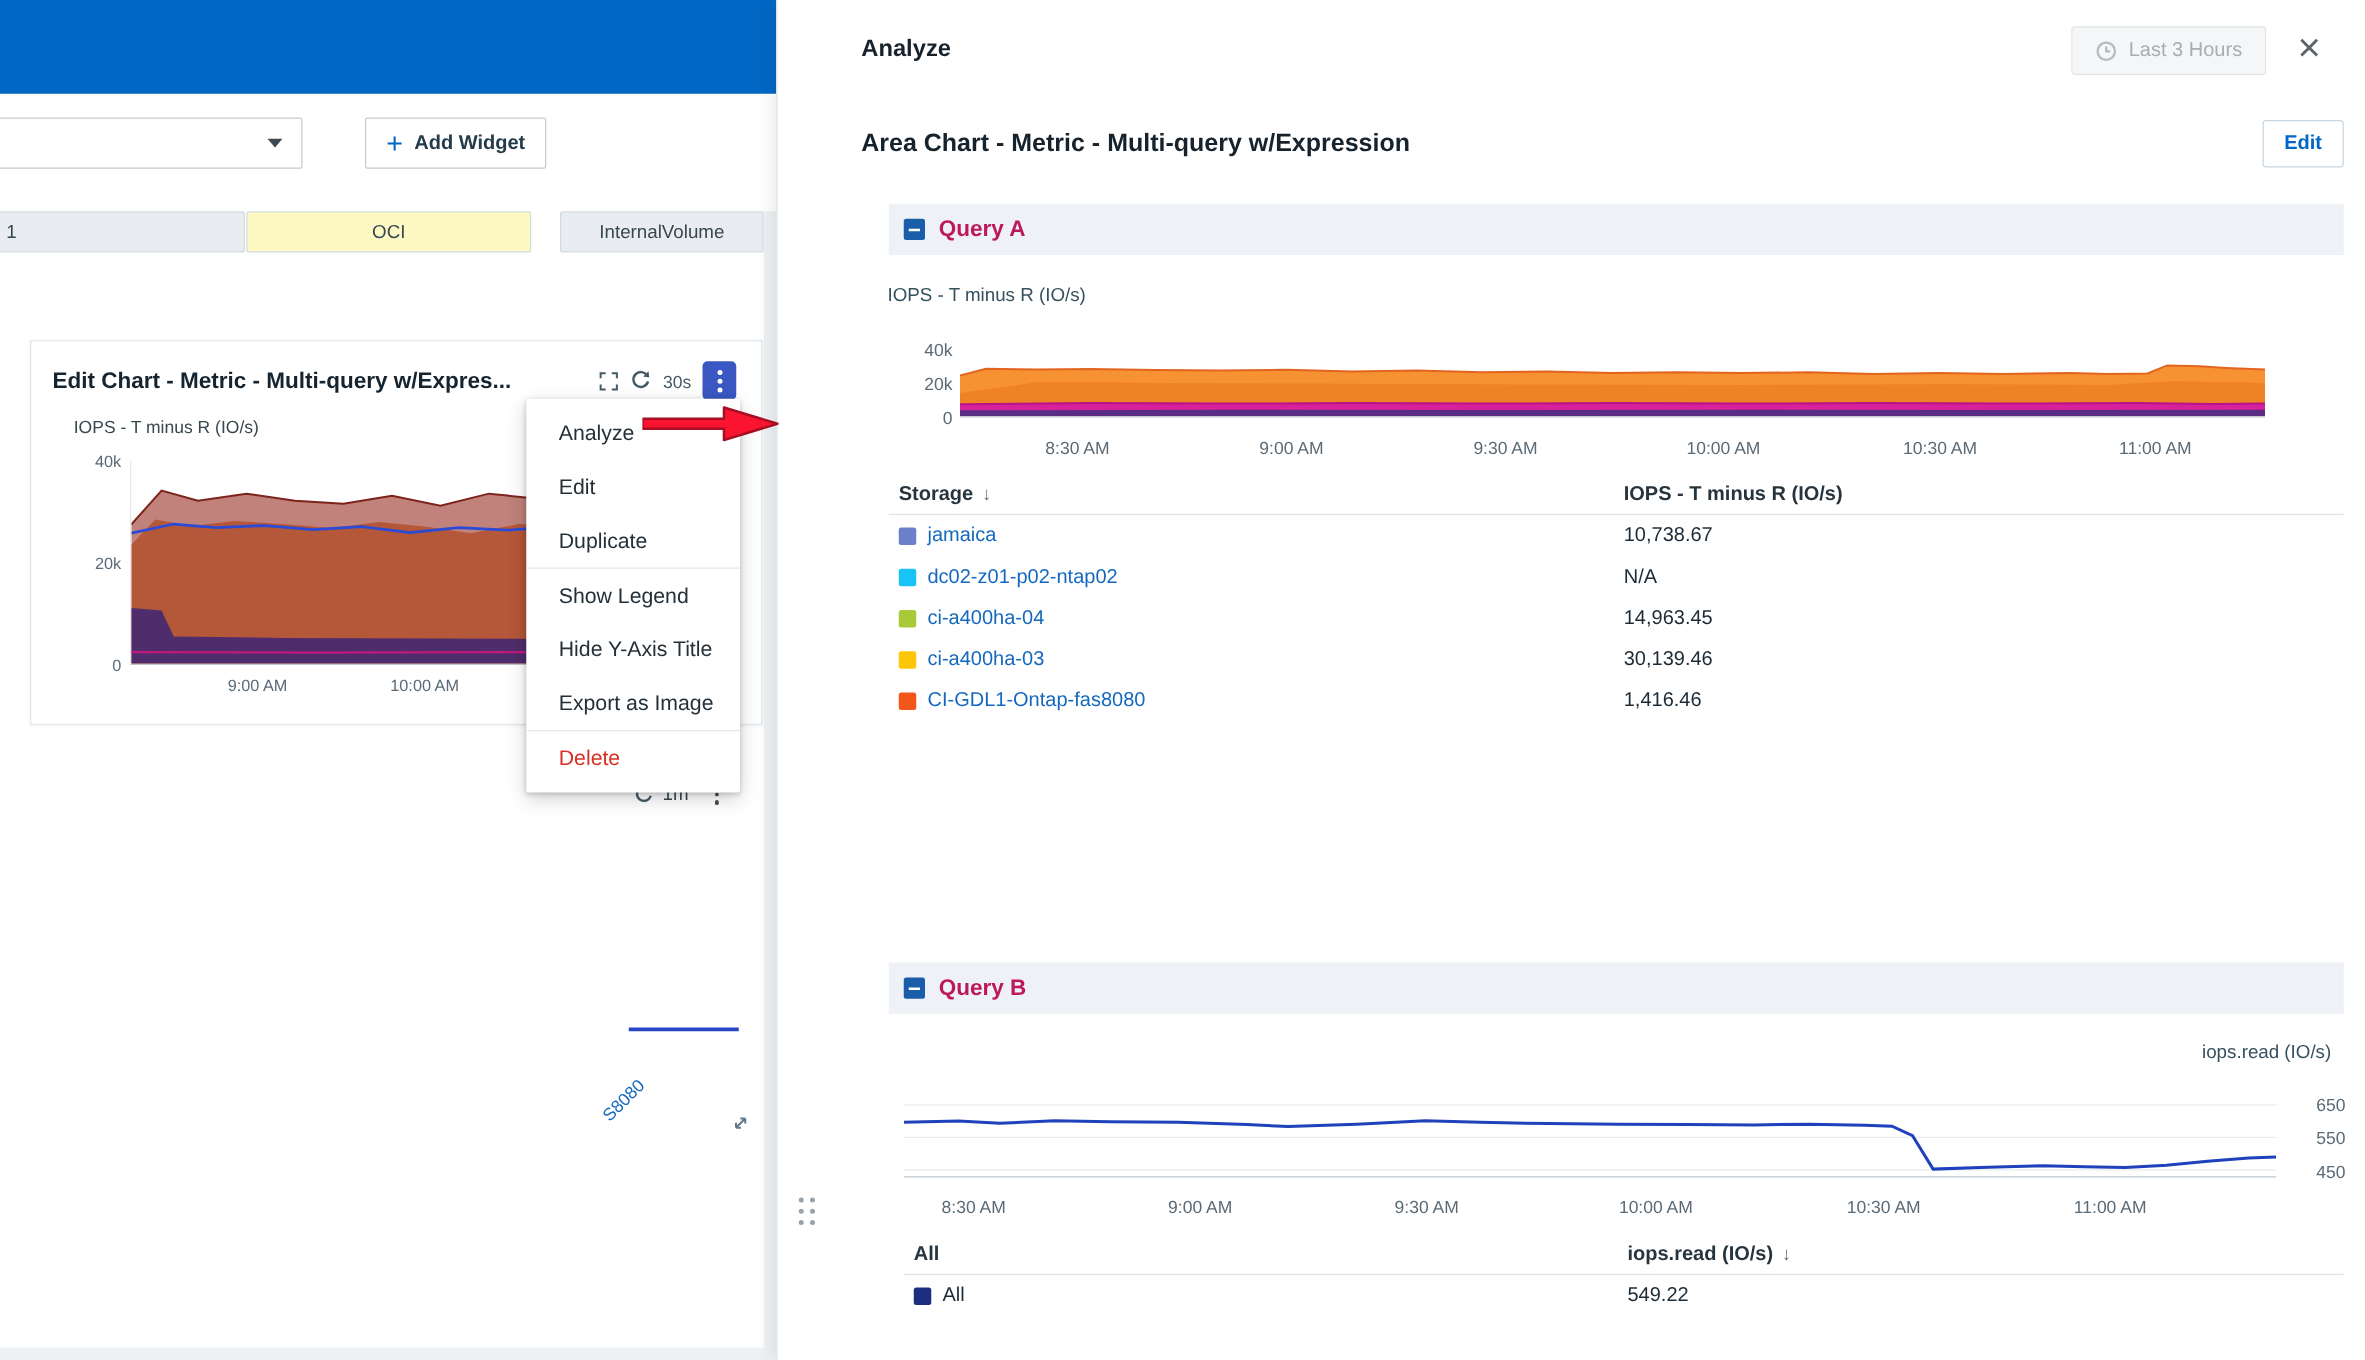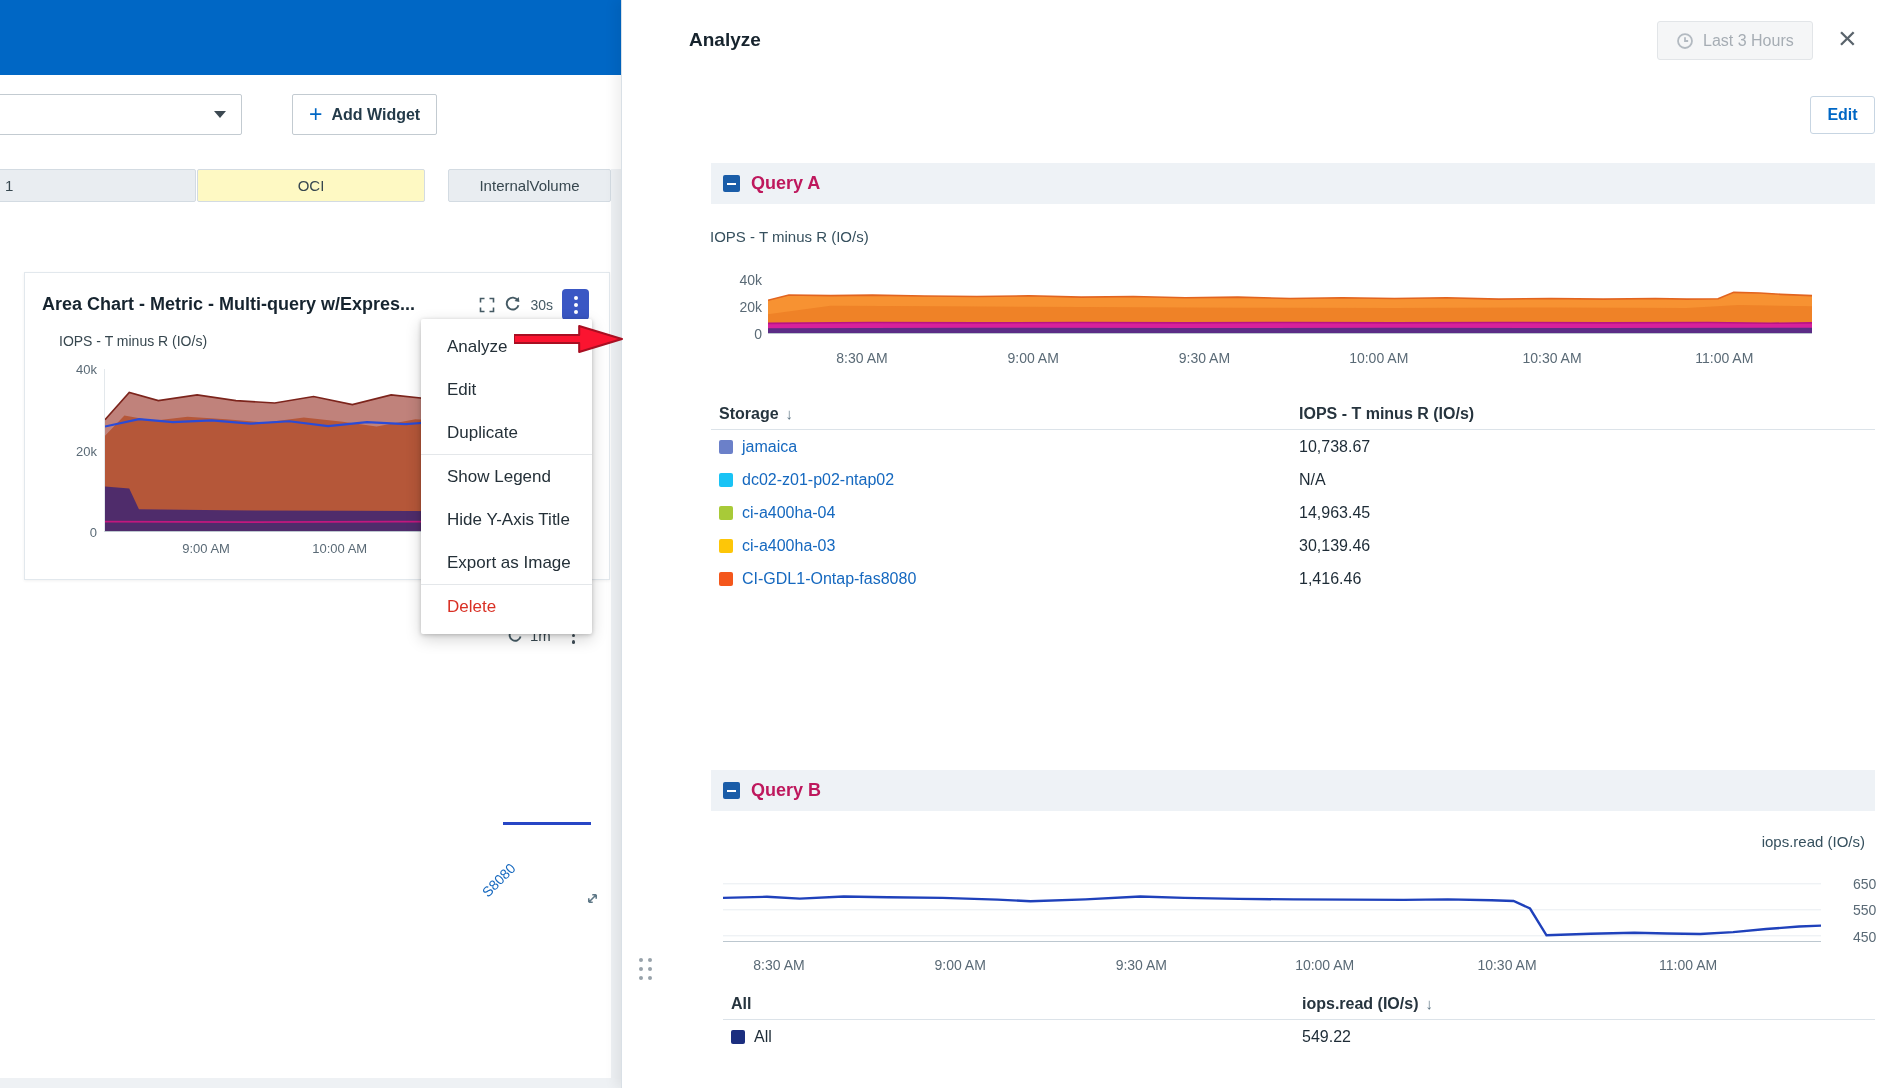--- a/index.html
+++ b/index.html
@@ -96,21 +96,21 @@
       <span class="plus">+</span>
       <span>Add Widget</span>
     </button>
 
     <div class="chip chip1">1</div>
     <div class="chip chip2">OCI</div>
     <div class="chip chip3">InternalVolume</div>
 
     <div class="widget-card">
       <div class="w-head">
-        <div class="w-title">Area Chart - Metric - Multi-query w/Expres...</div>
+        <div class="w-title">Edit Chart - Metric - Multi-query w/Expres...</div>
         <div class="w-controls">
           <svg class="ctl-icon" width="16" height="16" viewBox="0 0 16 16">
             <path d="M1.5 5.5v-4h4 M10.5 1.5h4v4 M14.5 10.5v4h-4 M5.5 14.5h-4v-4" fill="none" stroke="#455a64" stroke-width="1.6"></path>
           </svg>
           <svg class="ctl-icon" width="17" height="17" viewBox="0 0 16 16">
             <path d="M 12.9 4.1 A 5.6 5.6 0 1 0 13.6 8.6" fill="none" stroke="#455a64" stroke-width="1.8"></path>
             <polygon points="13.9,1.0 14.5,5.6 9.9,4.8" fill="#455a64"></polygon>
           </svg>
           <span class="refresh-txt">30s</span>
           <div class="kebab-btn">
@@ -188,20 +188,21 @@
 
     <button class="time-btn">
       <svg width="18" height="18" viewBox="0 0 16 16">
         <circle cx="8" cy="8" r="6.2" fill="none" stroke="#b3bac1" stroke-width="1.6"></circle>
         <path d="M8 4.6 V8 H10.8" fill="none" stroke="#b3bac1" stroke-width="1.6"></path>
       </svg>
       <span>Last 3 Hours</span>
     </button>
     <div class="close-x">×</div>
 
+    <div class="p-section-title">Area Chart - Metric - Multi-query w/Expression</div>
     <button class="edit-btn">Edit</button>
 
     <div class="qbar" style="top:163px">
       <span class="q-icon">
           <span class="q-minus"></span>
         </span>
       <span class="q-label">Query A</span>
     </div>
 
     <div class="chart-label" style="left:88px;top:228px">IOPS - T minus R (IO/s)</div>
@@ -223,21 +224,21 @@
       </div>
     <div class="xlabels" style="left:146px;top:350px;width:1044px">
       <span style="left:9%">8:30 AM</span>
       <span style="left:25.4%">9:00 AM</span>
       <span style="left:41.8%">9:30 AM</span>
       <span style="left:58.5%">10:00 AM</span>
       <span style="left:75.1%">10:30 AM</span>
       <span style="left:91.6%">11:00 AM</span>
     </div>
 
-    <div class="tbl" style="left:89px;top:398px;width:1164px">
+    <div class="tbl" style="left:89px;top:380px;width:1164px">
       <div class="thead">
         <span>Storage</span>
         <span class="sort">↓</span>
         <span class="c2a">
             <span>IOPS - T minus R (IO/s)</span>
           </span>
       </div>
       <div class="trow">
         <span class="sq" style="background-color: rgb(107, 128, 201);"></span>
         <a class="lnk">jamaica</a>

